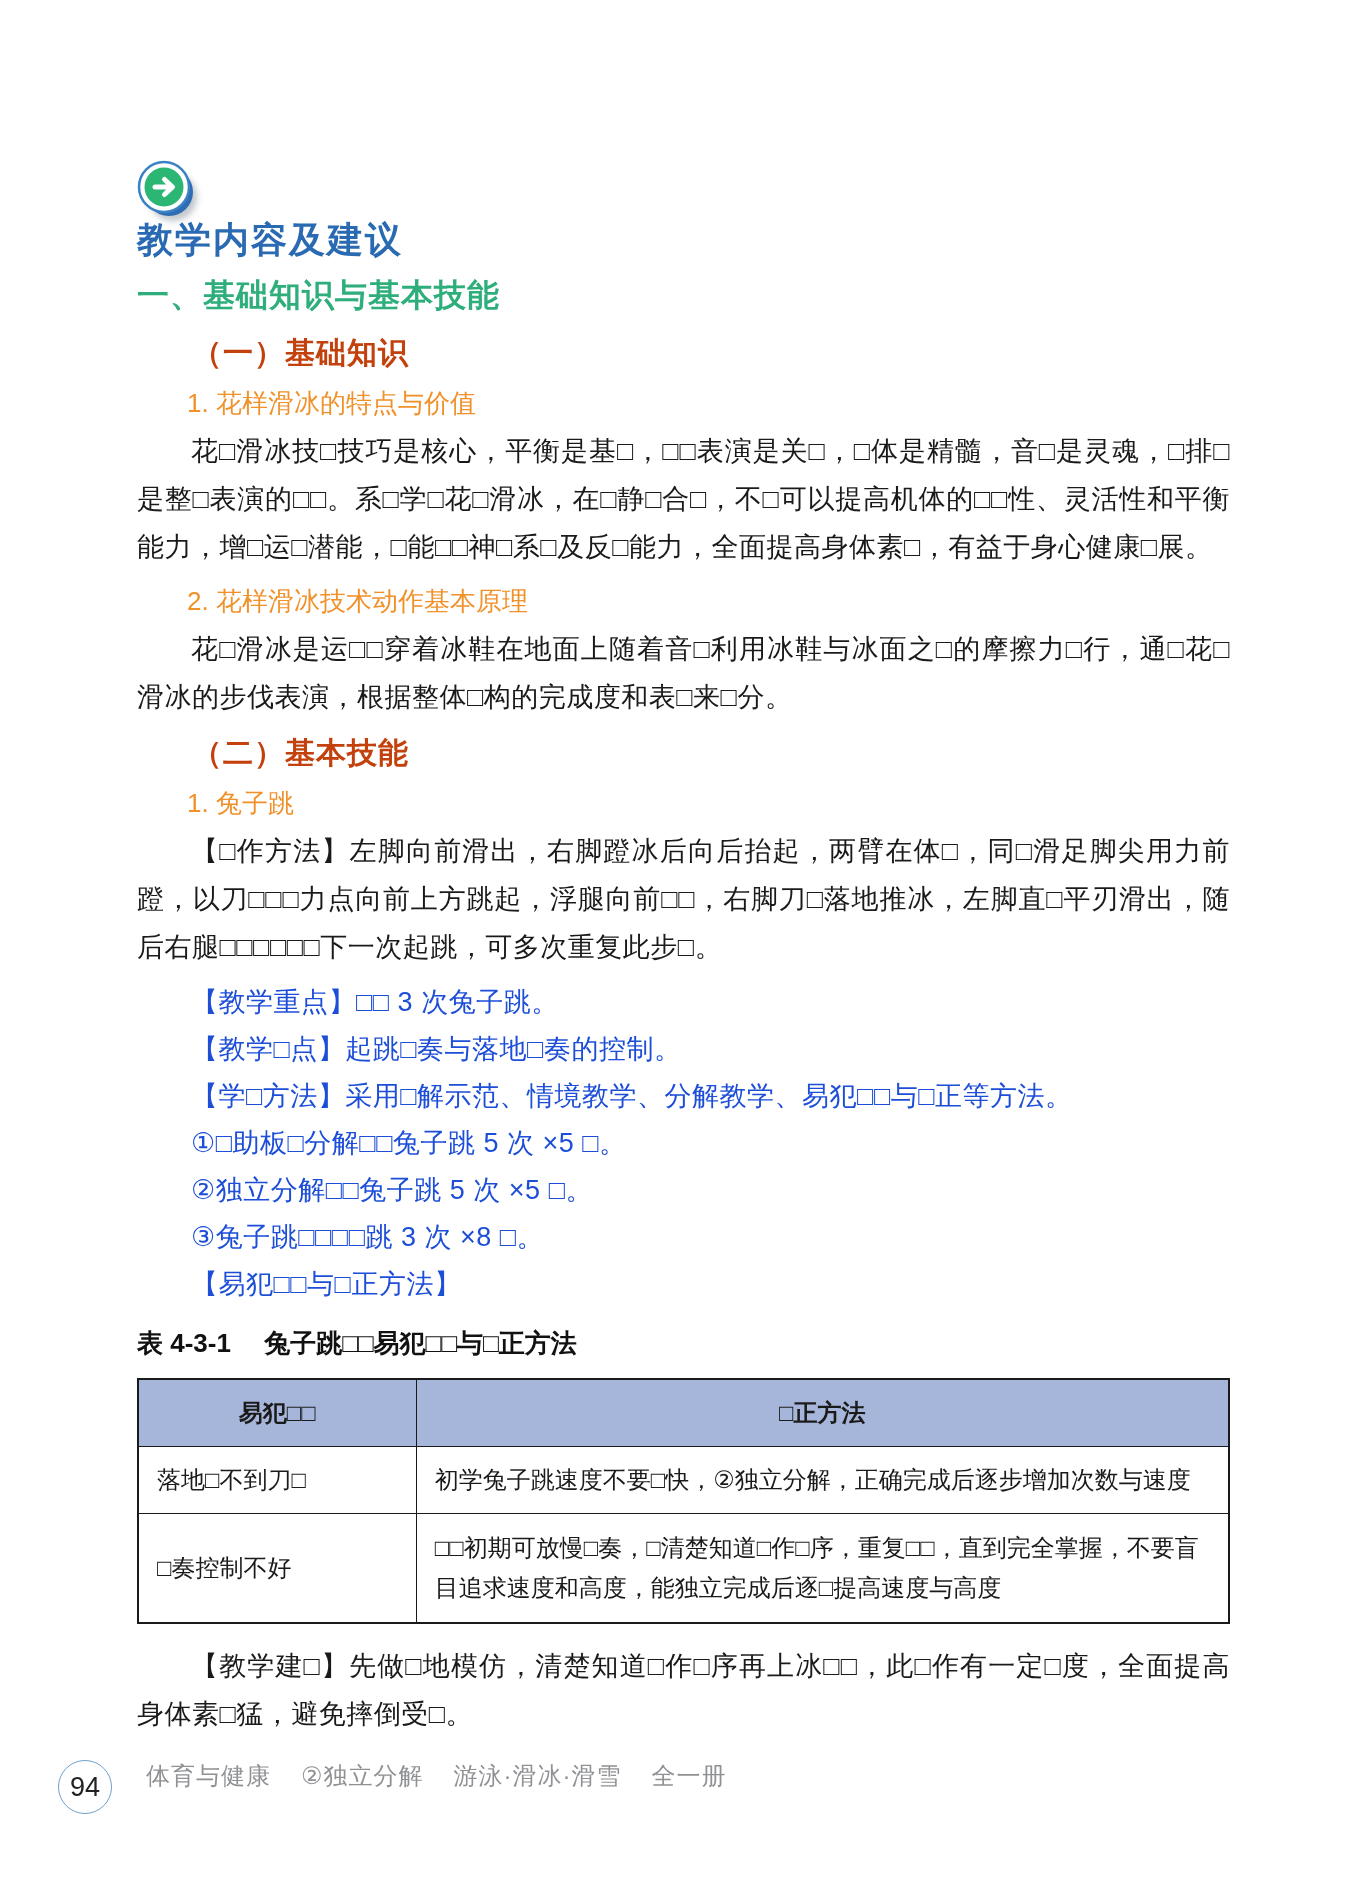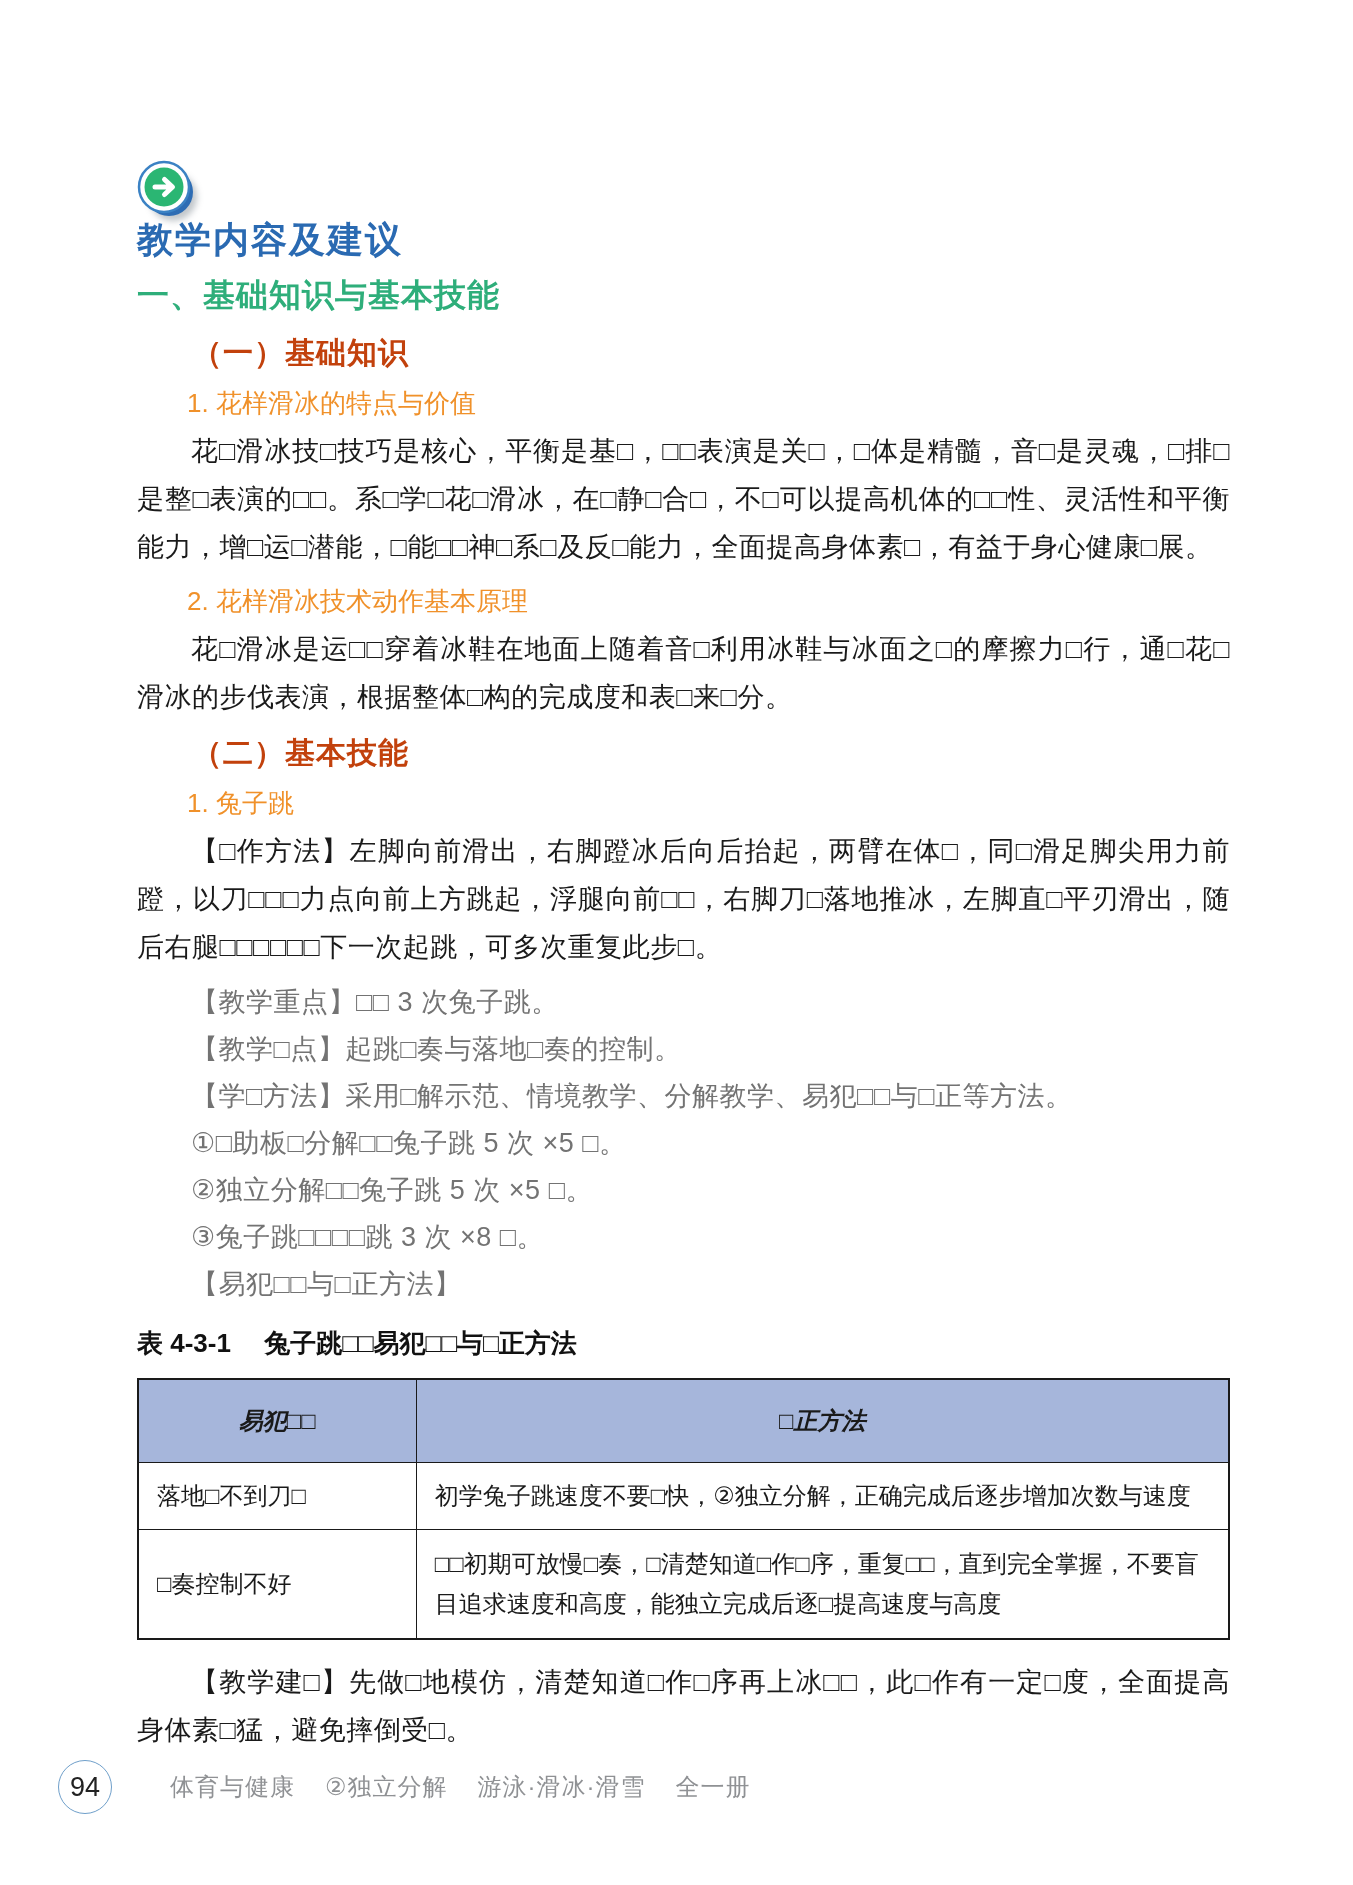--- a/index.html
+++ b/index.html
@@ -37,43 +37,43 @@
   .h-blue.second{margin-top:12px;}
   .h-orange{
     margin:12px 0 0 50px;font-size:26px;line-height:36px;font-weight:normal;color:#f0912a;
   }
   
   .para{
     margin:6px 0 0 0;font-size:27px;line-height:48px;text-align:justify;
     text-indent:2em;color:#1a1a1a;letter-spacing:0.5px;
   }
   .line-item{
-    margin:0;font-size:27px;line-height:47px;text-indent:2em;color:#737373;letter-spacing:0.5px;
+    margin:0;font-size:27px;line-height:47px;text-indent:2em;color:#1d4ed8;letter-spacing:0.5px;
   }
   .lines-block{margin-top:8px;}
   
   .tbl-title{
     margin:16px 0 0 0;text-align:left;font-size:26px;line-height:38px;font-weight:bold;color:#111;
   }
   table.err-table{
     width:100%;margin-top:16px;border-collapse:collapse;border:2px solid #1a1a1a;
     font-size:24px;color:#1a1a1a;
   }
   table.err-table th{
     background:#a6b6db;border:1px solid #1a1a1a;font-weight:bold;
-    height:46px;text-align:center;padding:18px 10px;font-style:italic;
+    height:46px;text-align:center;padding:10px 10px;
   }
   table.err-table td{
     border:1px solid #1a1a1a;padding:8px 18px;line-height:40px;text-align:left;vertical-align:middle;
   }
   td.col-cause{width:25.5%;}
   tr.r1 td{height:50px;}
   tr.r2 td{height:92px;}
   
-  .footer{position:absolute;left:58px;top:1760px;display:flex;align-items:center;gap:24px;}
+  .footer{position:absolute;left:58px;top:1760px;display:flex;align-items:flex-start;}
   .page-num{
     width:52px;height:52px;border:1.5px solid #6f9fca;border-radius:50%;
     display:flex;align-items:center;justify-content:center;
     font-size:27px;color:#222;flex:0 0 auto;
   }
   .footer-text{display:flex;gap:30px;margin-left:34px;font-size:24px;color:#8f9194;letter-spacing:1px;}
 </style>
 </head>
 <body>
 

